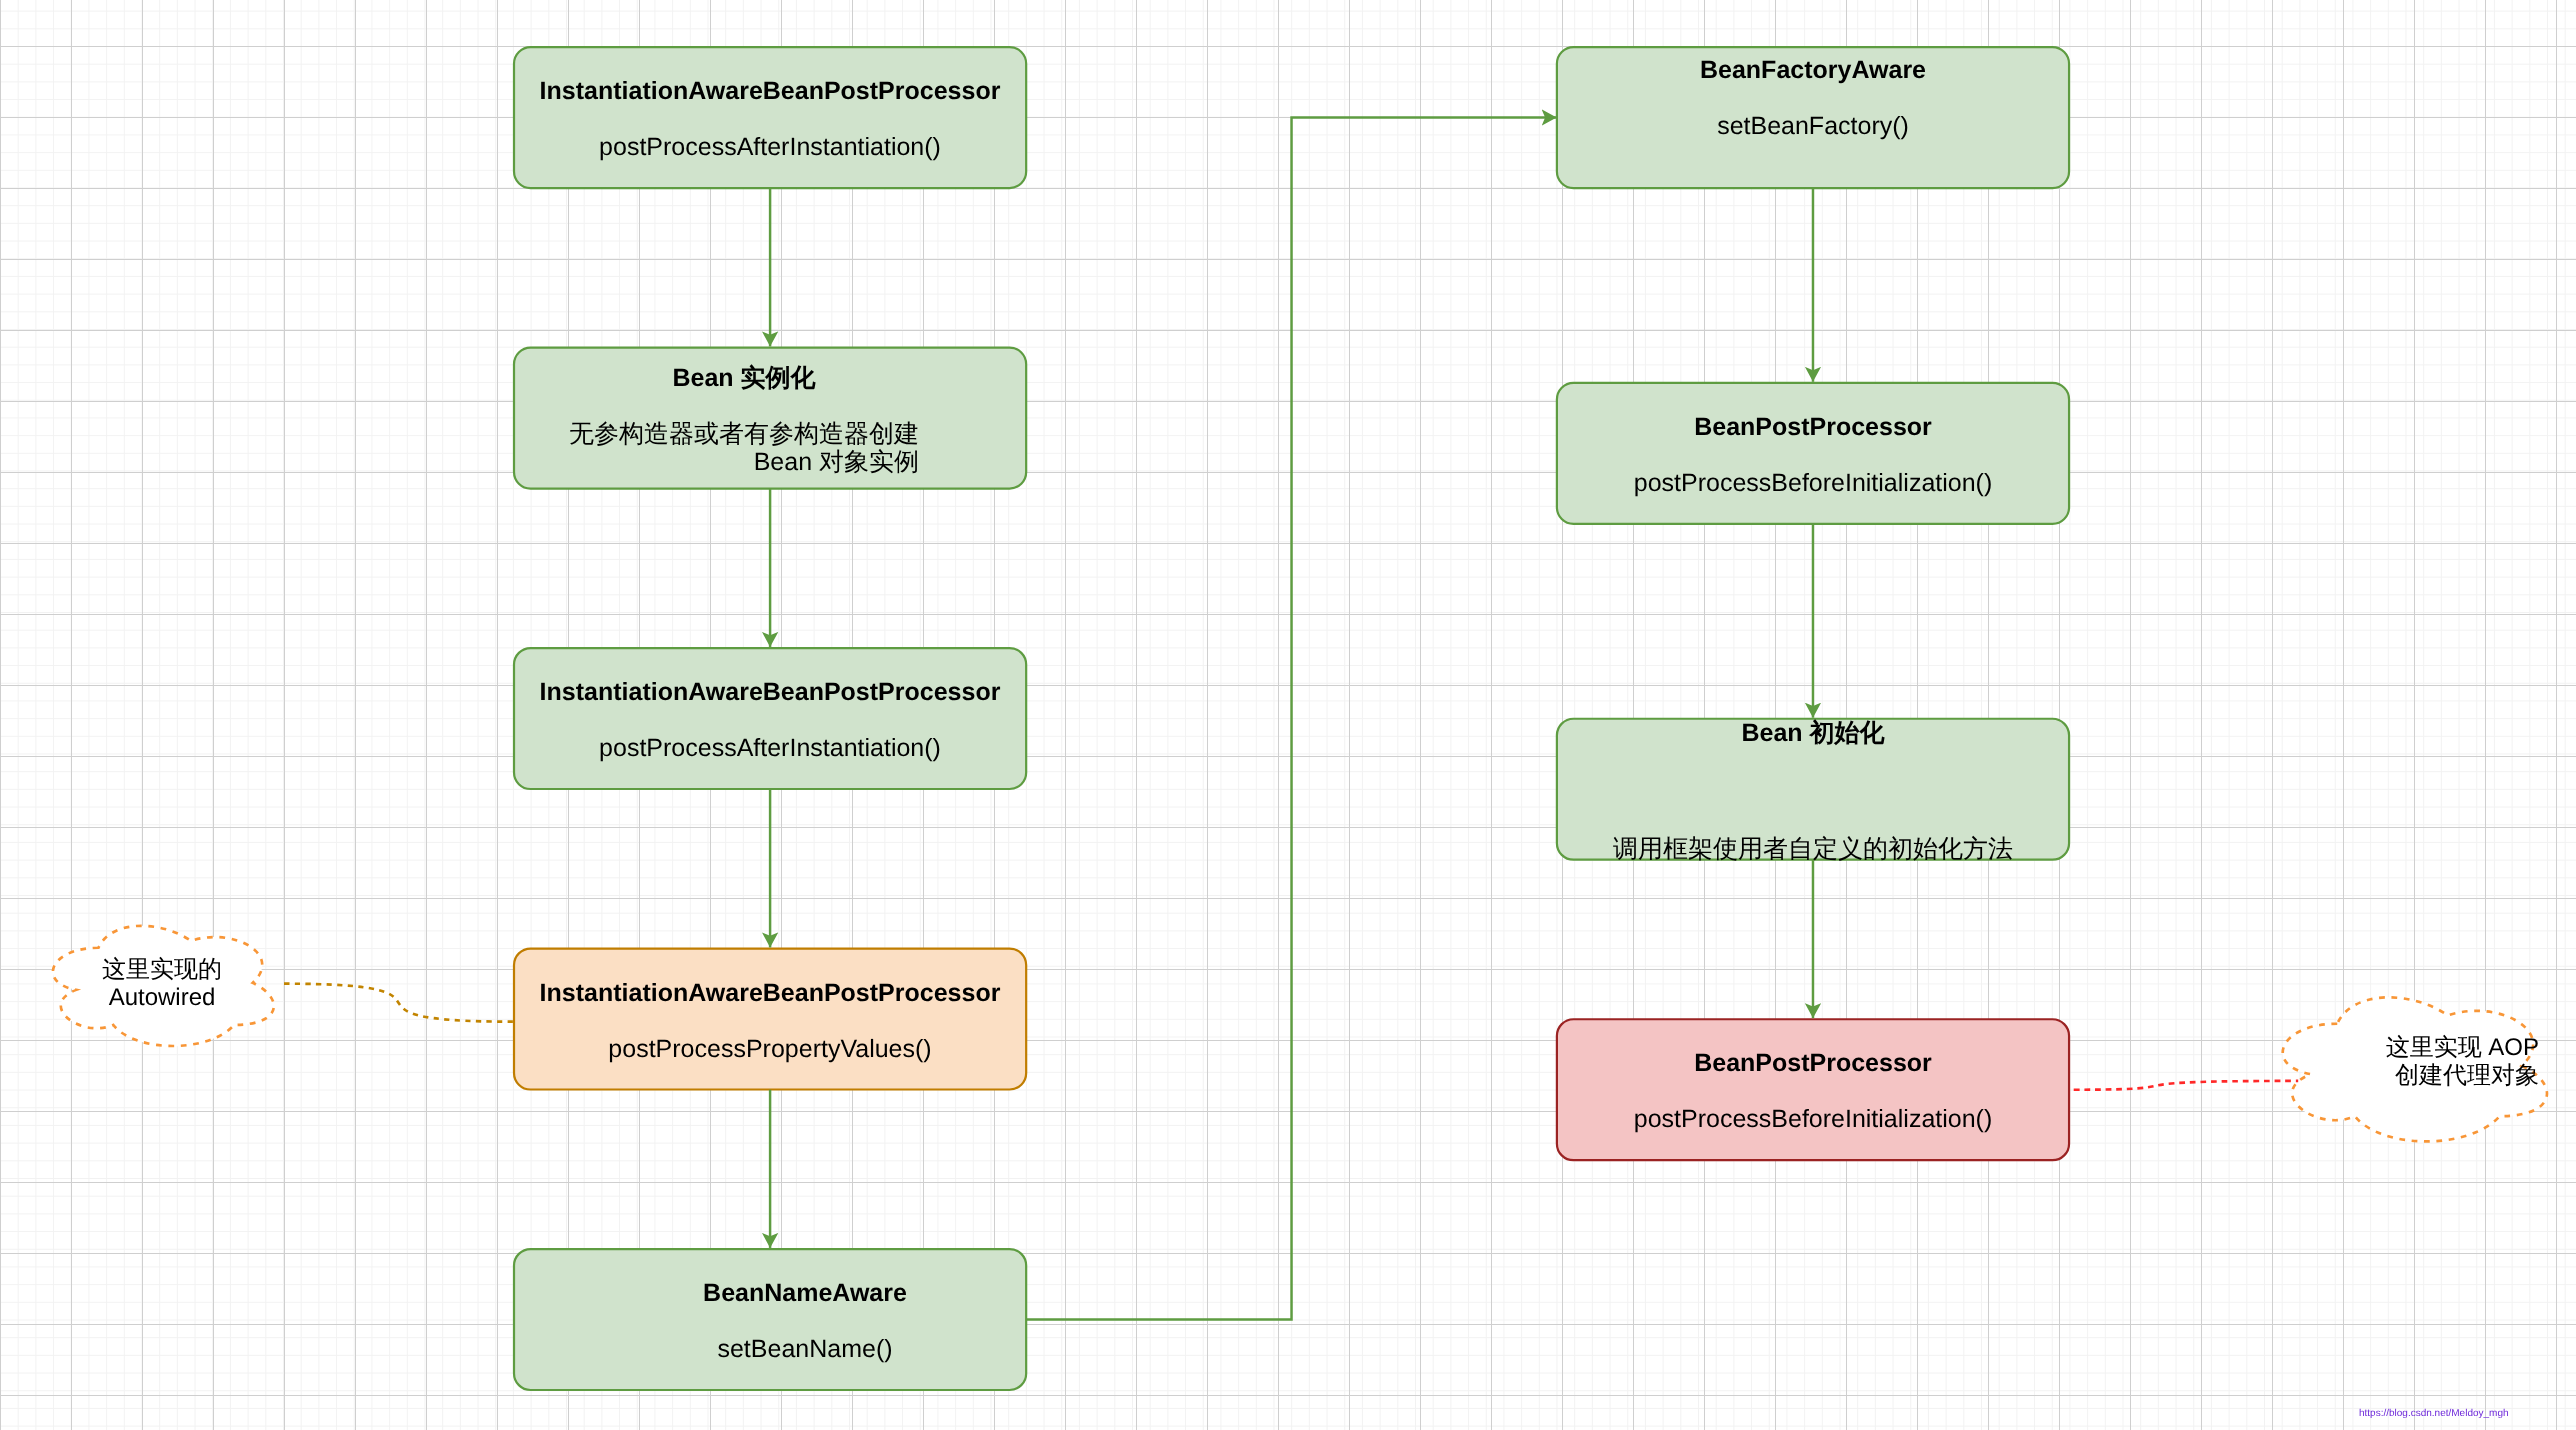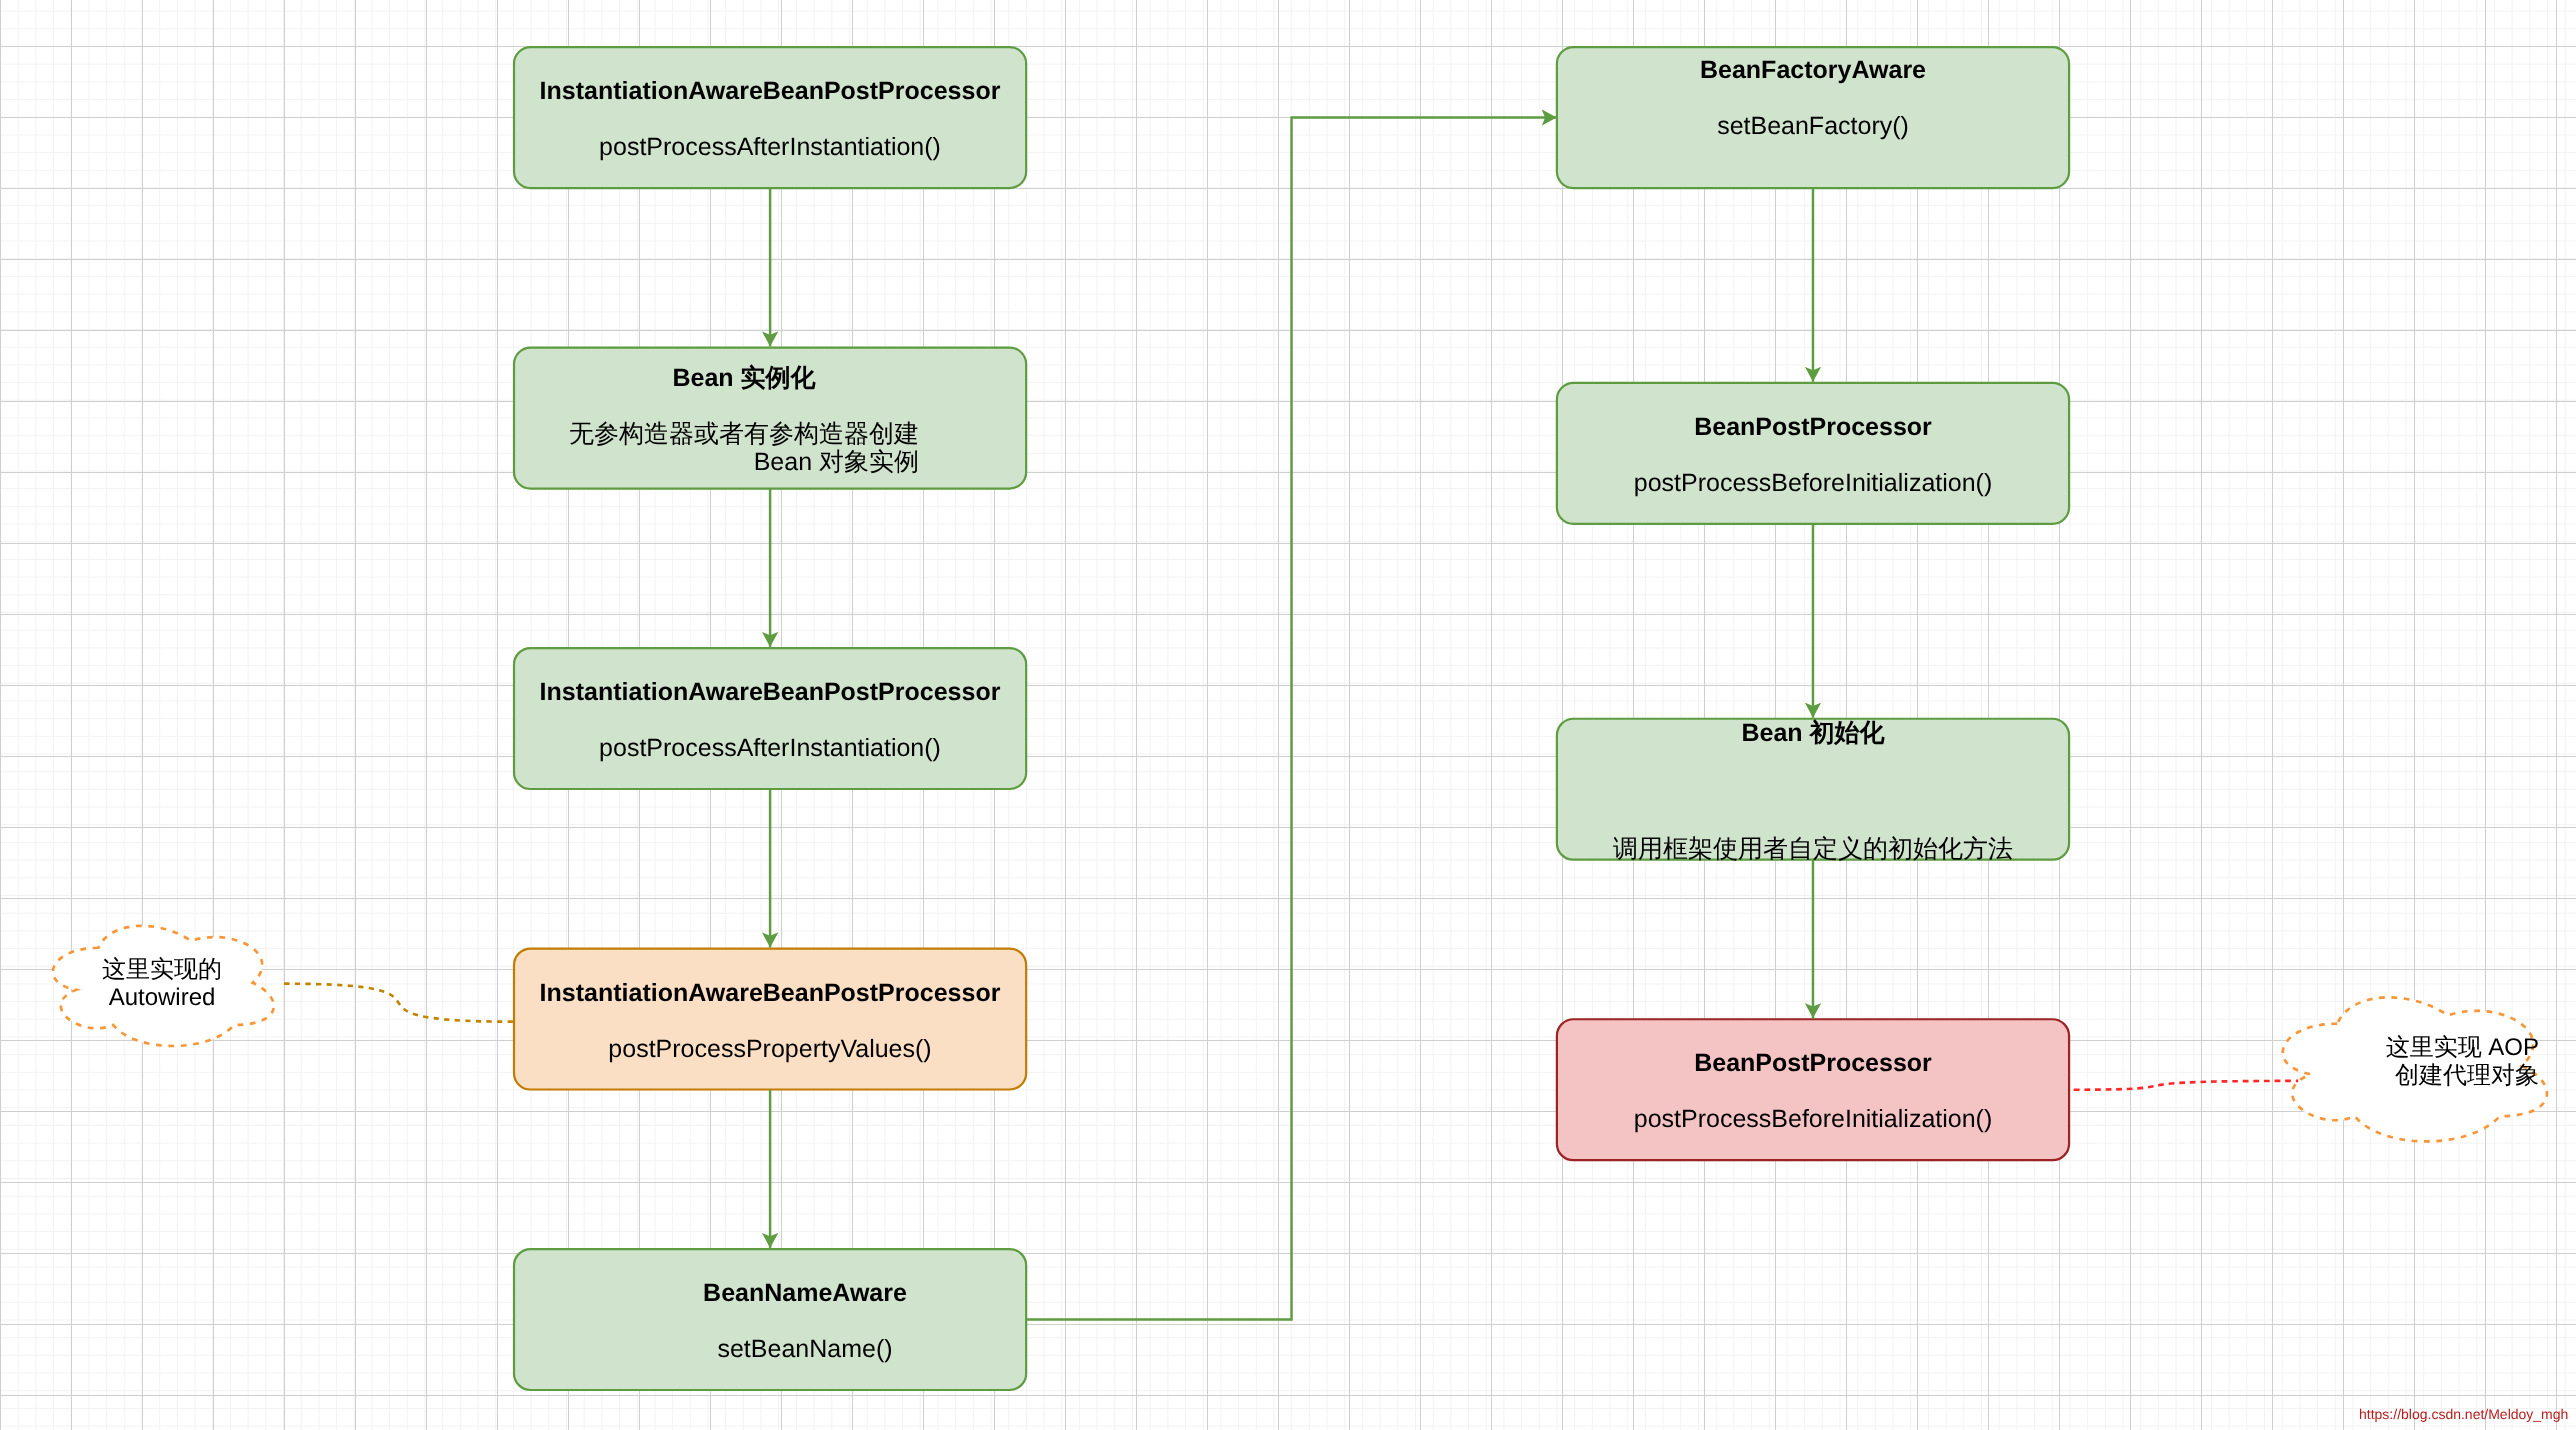--- a/index.html
+++ b/index.html
@@ -21,21 +21,21 @@
   }
   svg.layer{position:absolute;left:0;top:0;width:2576px;height:1430px;overflow:visible;}
   .node{position:absolute;box-sizing:border-box;background:transparent;border:none;
         display:flex;flex-direction:column;align-items:center;justify-content:center;
         text-align:right;}
   .node .t1,.node .t2{position:relative;top:1.8px;}
   .node .t1{font-weight:bold;font-size:25px;line-height:28px;color:#000;}
   .node .gap{height:28px;}
   .node .t2{font-size:25px;line-height:28px;color:#000;white-space:pre-line;}
   .cloudtext{position:absolute;text-align:center;font-size:24px;line-height:28px;color:#000;}
-  .wm{position:absolute;font-size:14px;color:#b91c1c;white-space:nowrap;line-height:14px;}
+  .wm{position:absolute;font-size:10px;color:#6d28d9;white-space:nowrap;line-height:14px;}
 </style>
 </head>
 <body>
 
 <div id="canvas">
   <div id="grid"></div>
 
   <svg class="layer" viewBox="0 0 2914 1618">
     <defs>
       <marker id="ahg" markerWidth="6.4" markerHeight="6.6" refX="6.07" refY="3.3" orient="auto" markerUnits="strokeWidth">

